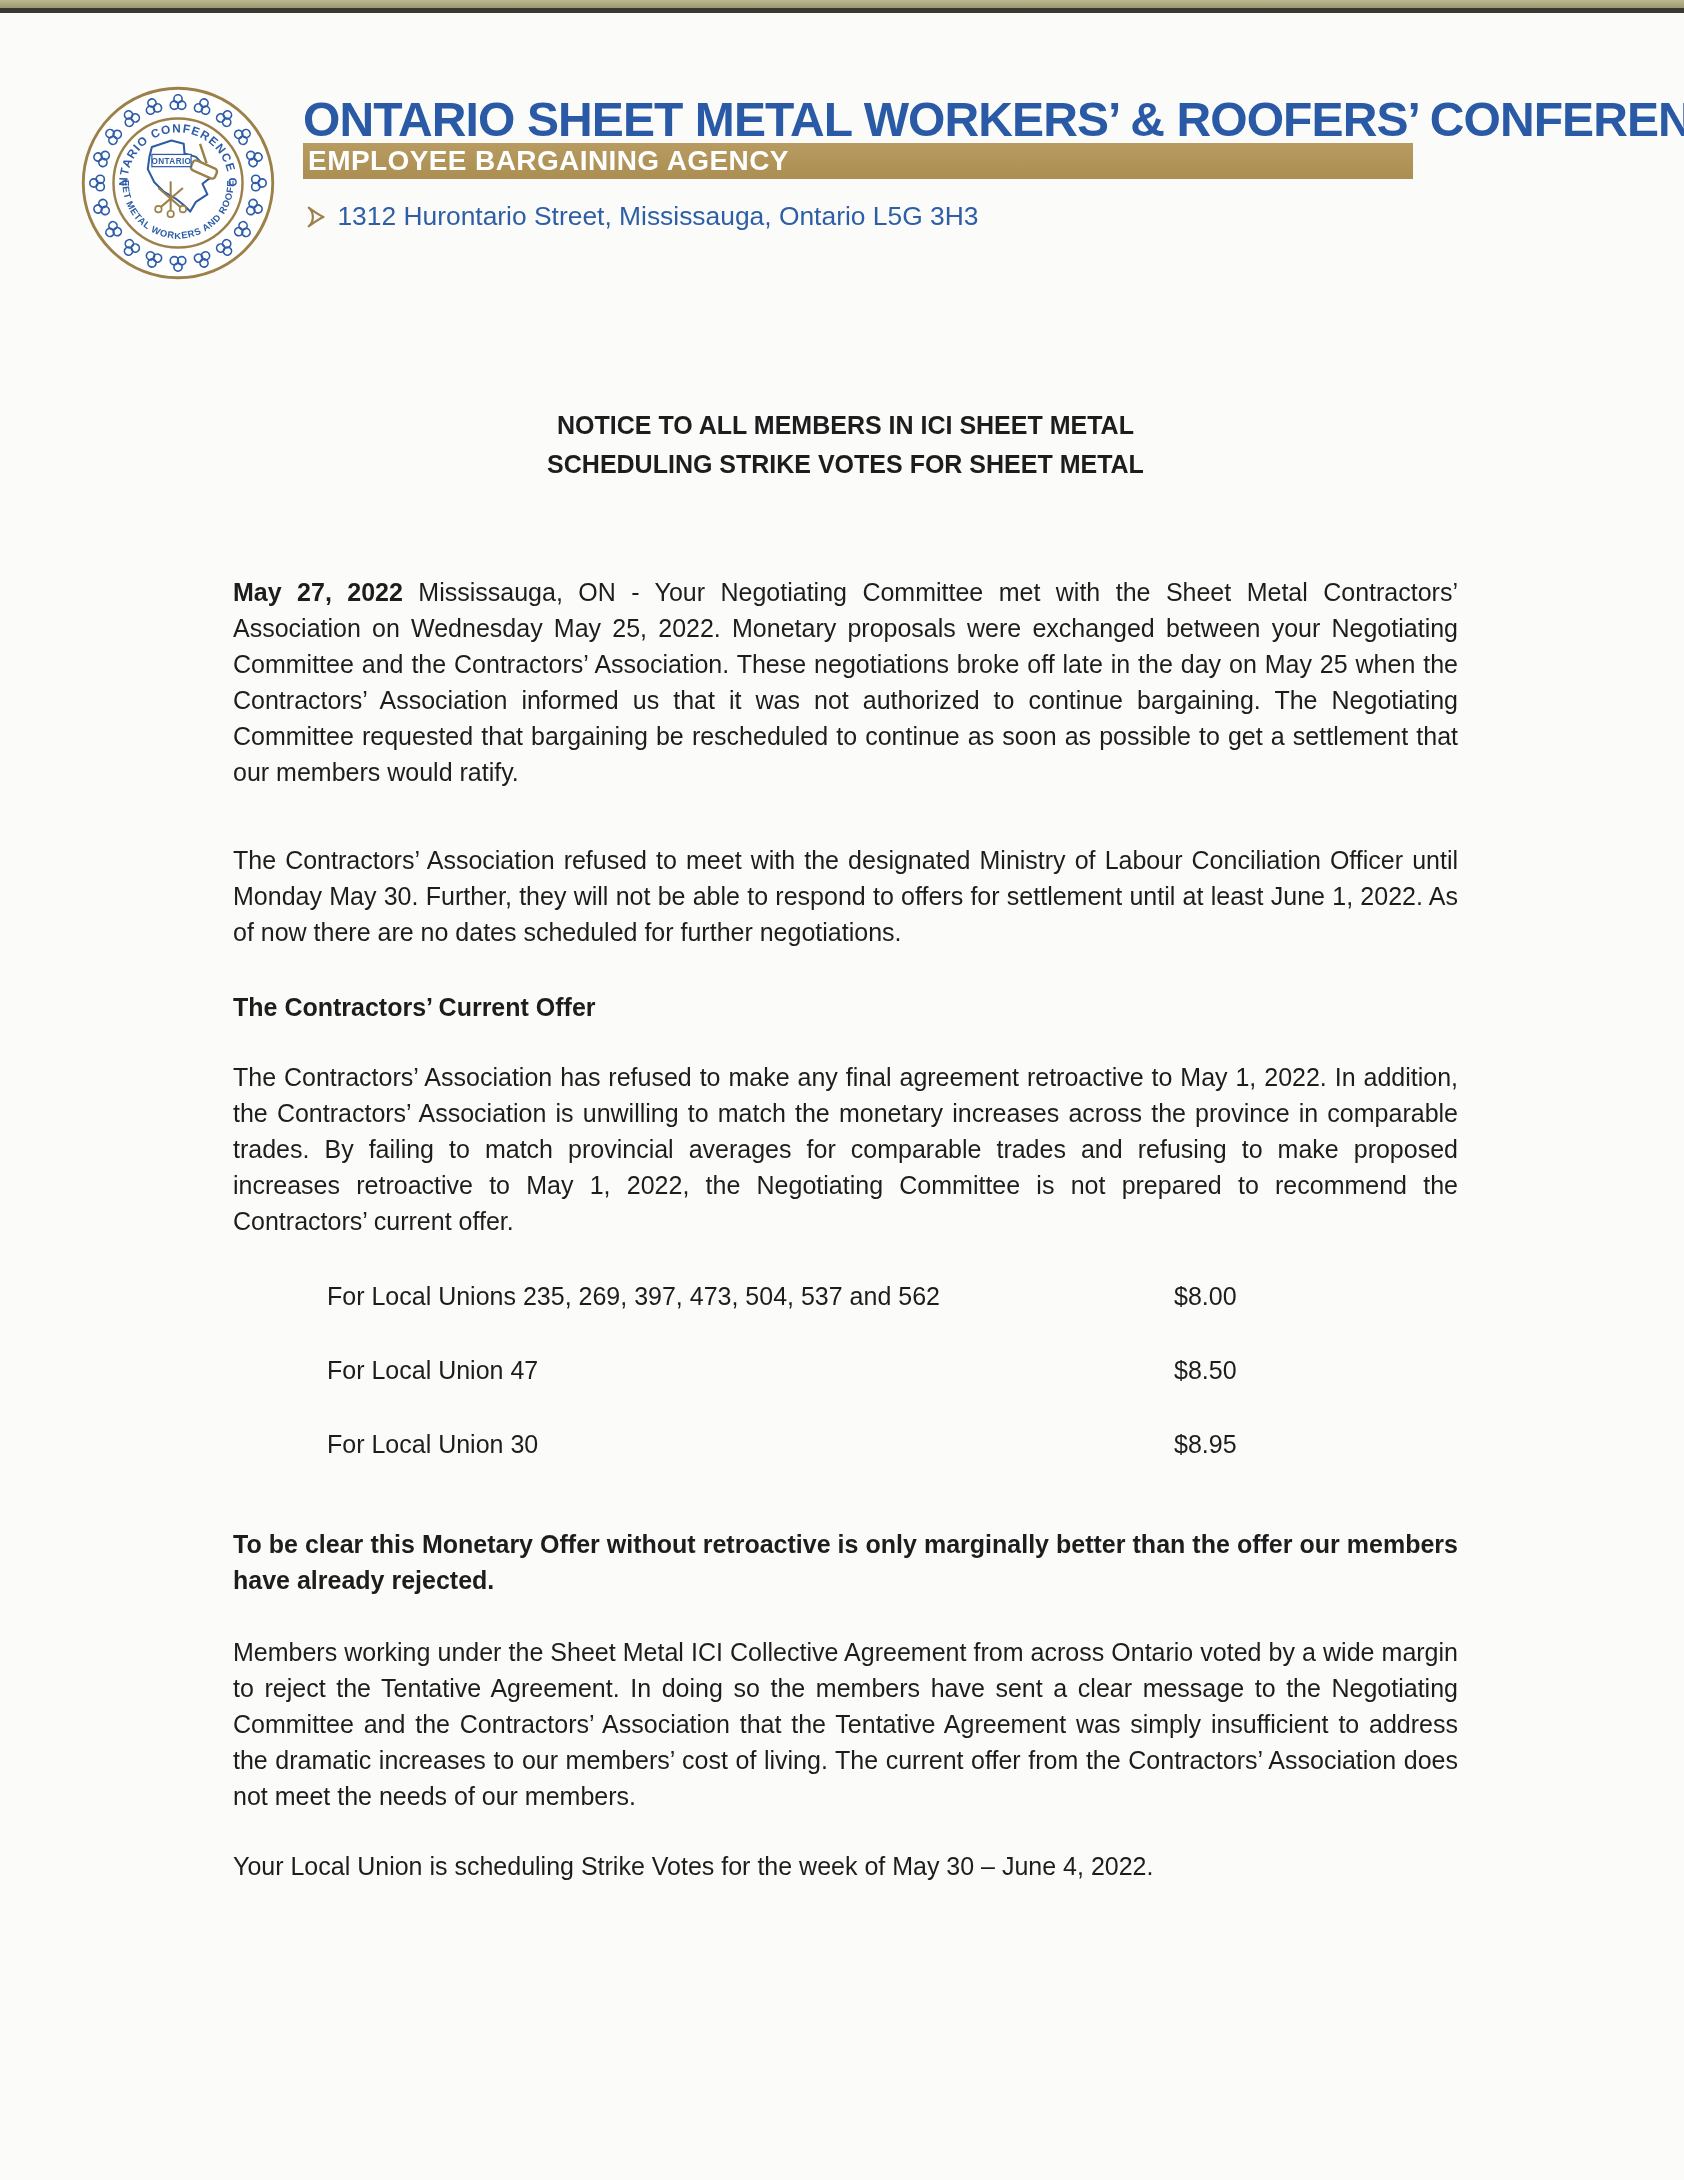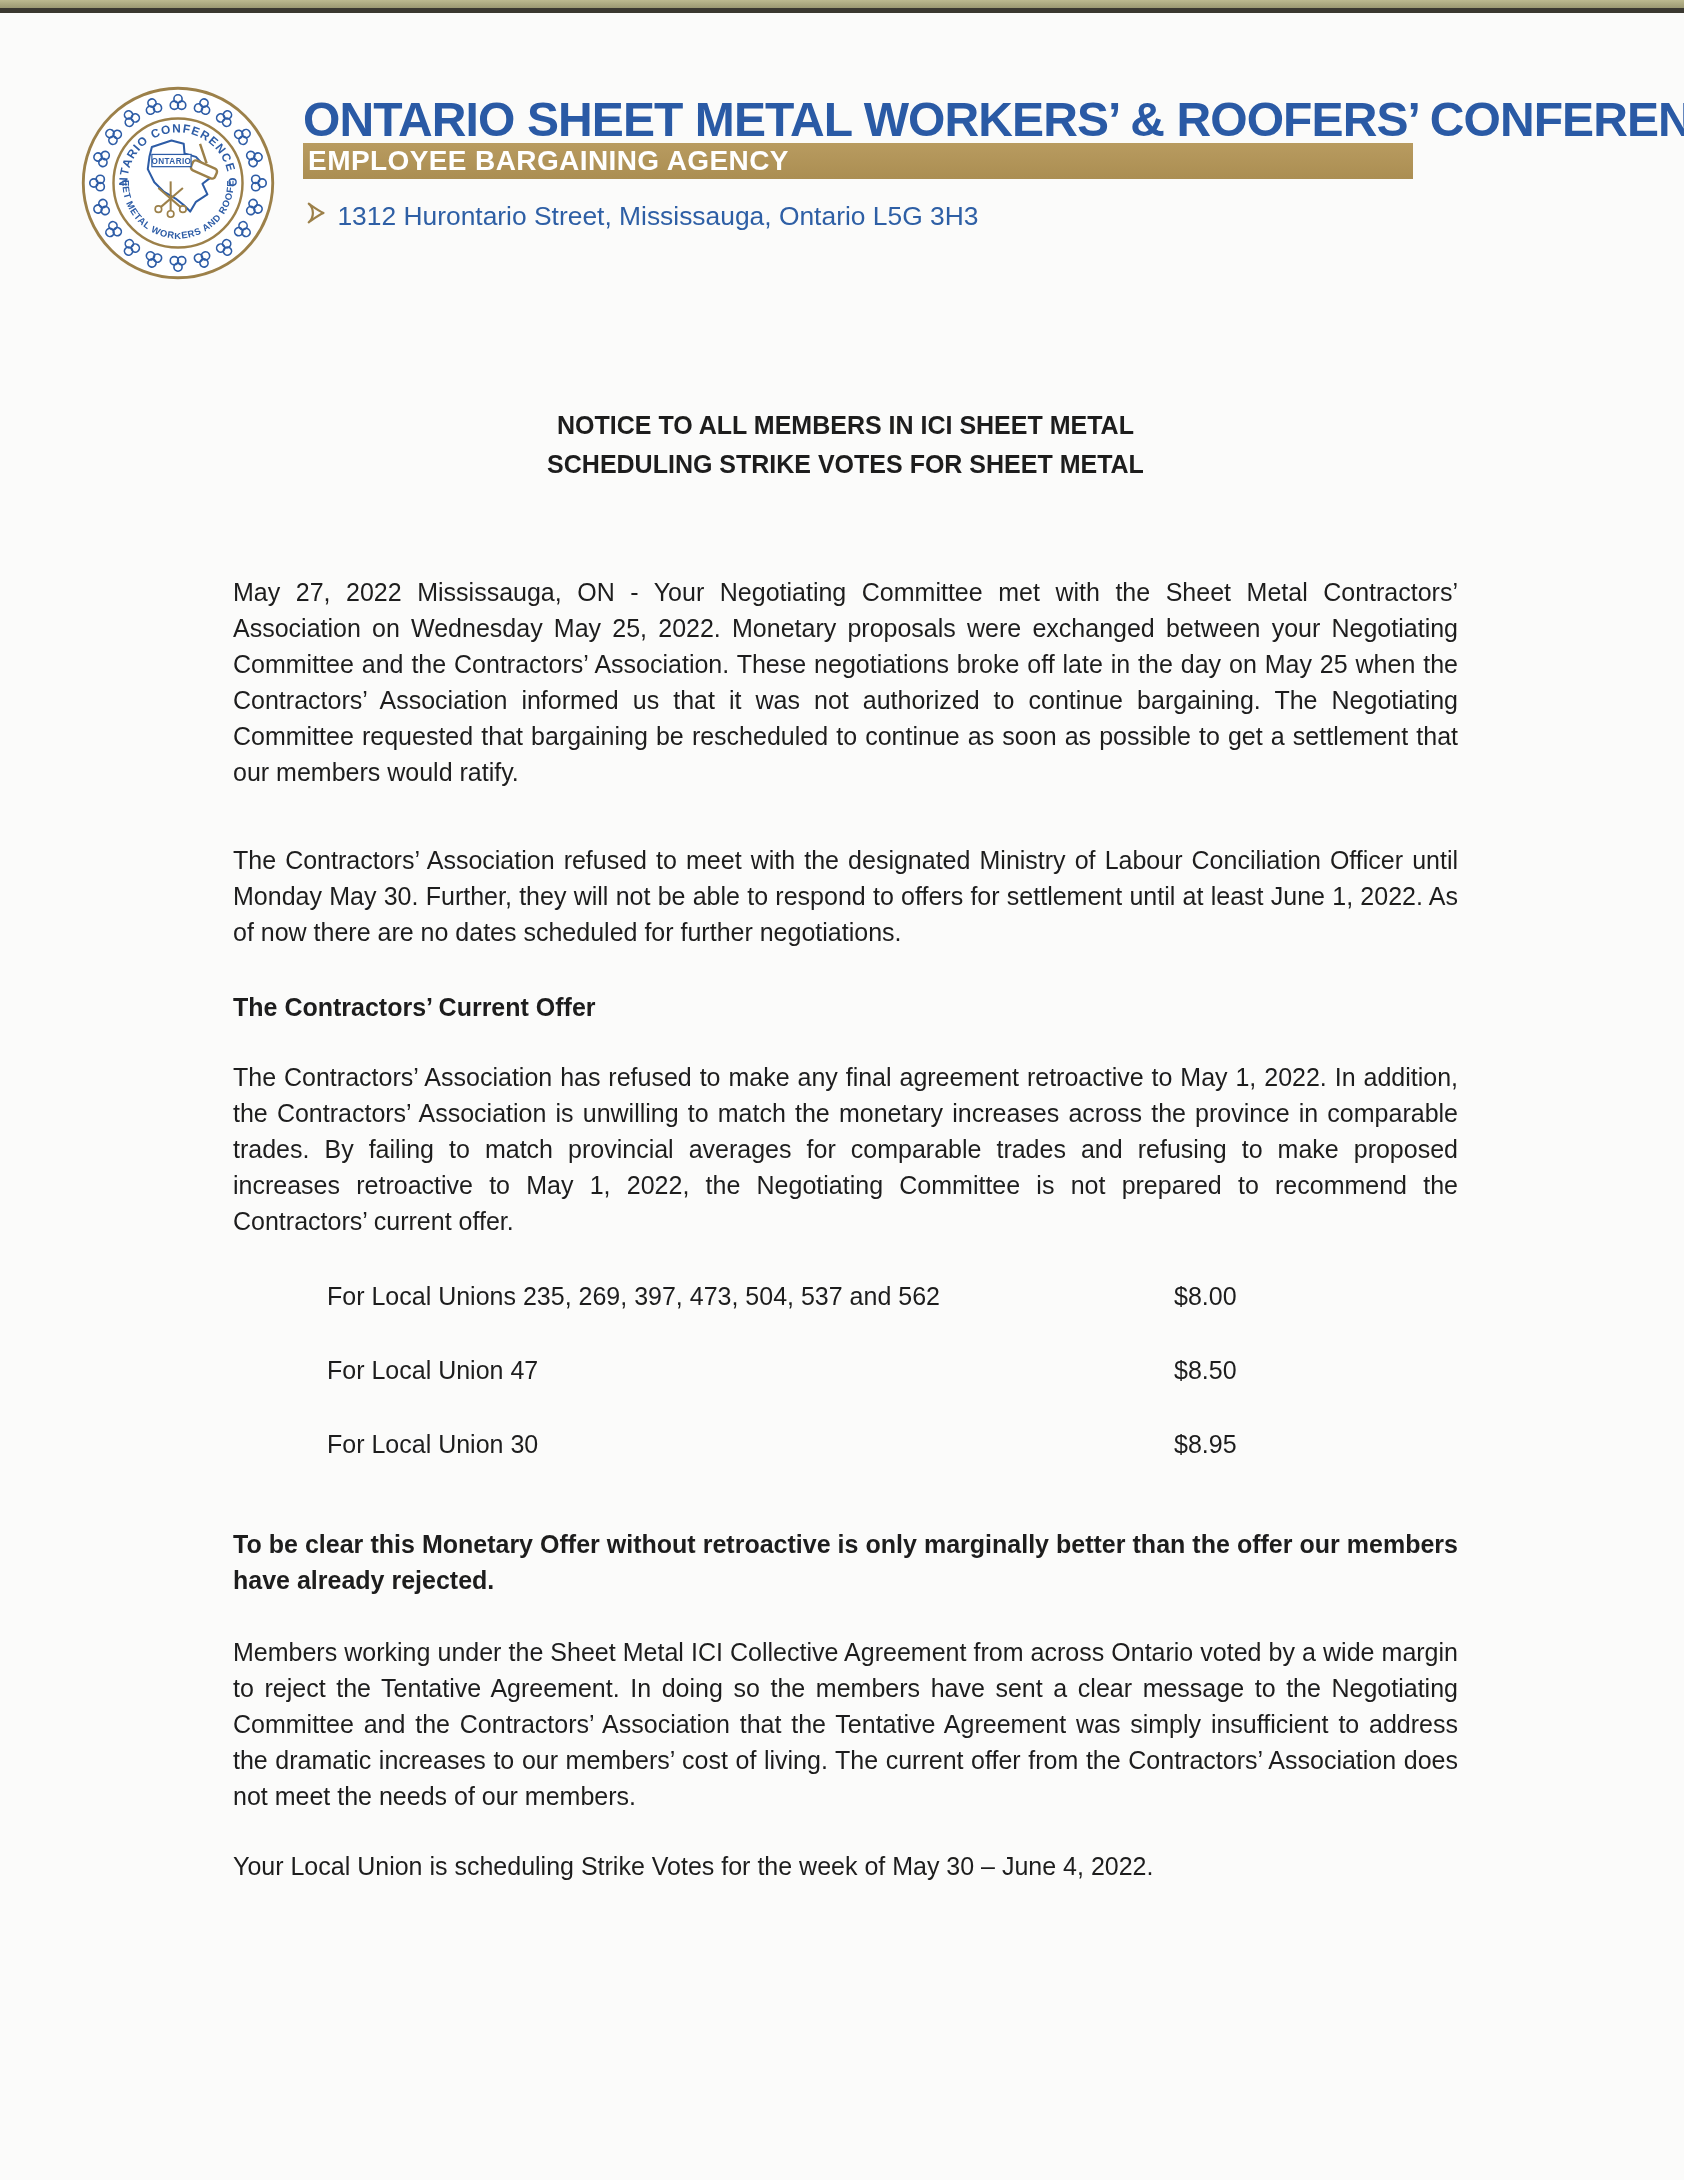--- a/index.html
+++ b/index.html
@@ -27,21 +27,21 @@
   .banner {
     position:absolute; left:303px; top:143px; width:1110px; height:36px;
     background:linear-gradient(#b89b60,#ab8e52);
     display:flex; align-items:center;
   }
   .banner span {
     color:#ffffff; font-weight:bold; font-size:28px; letter-spacing:0.4px;
     padding-left:5.1px; white-space:nowrap;
   }
   .contact { position:absolute; left:305px; top:201px; color:#2e5fa5; }
-  .contact-row { display:flex; align-items:flex-start; white-space:nowrap; }
+  .contact-row { display:flex; align-items:center; white-space:nowrap; }
   .contact-row.addr { margin-bottom:12px; }
   .tri-bullet { width:20.4px; height:24px; margin-right:12px; flex:0 0 auto; }
   .addr-text { font-size:26.4px; }
   .c-label { font-size:20.4px; font-weight:bold; letter-spacing:0.4px; margin-right:8.5px; }
   .c-value { font-size:26.4px; }
   .c-gap { width:37px; }
   
   .content {
     position:absolute; left:233px; top:407px; width:1225px;
     font-size:25px; line-height:36px;
@@ -55,21 +55,21 @@
   .h-offer { font-weight:bold; margin-bottom:34px; }
   .p3 { margin-bottom:39px; }
   .p4 { margin-bottom:30px; }
   .offers { margin-bottom:64px; }
   .offer-row { position:relative; height:36px; margin-bottom:38px;margin-top:32px; }
   .offer-row:last-child { margin-bottom:0; }
   .offer-label { position:absolute; left:94px; top:0; white-space:nowrap; }
   .offer-amount { position:absolute; left:941px; top:0; }
   .p5 { font-weight:bold; text-align:justify; margin-bottom:36px; }
   .p6 { margin-bottom:34px; }
-  .bold-inline { font-weight:normal;margin-top:46px; }
+  .bold-inline { font-weight:bold;margin-top:46px; }
 </style>
 </head>
 <body>
 
 <div class="scan-strip"></div>
 
 <div class="letterhead">
 
   <svg class="seal" viewBox="0 0 240 240">
     <defs>

